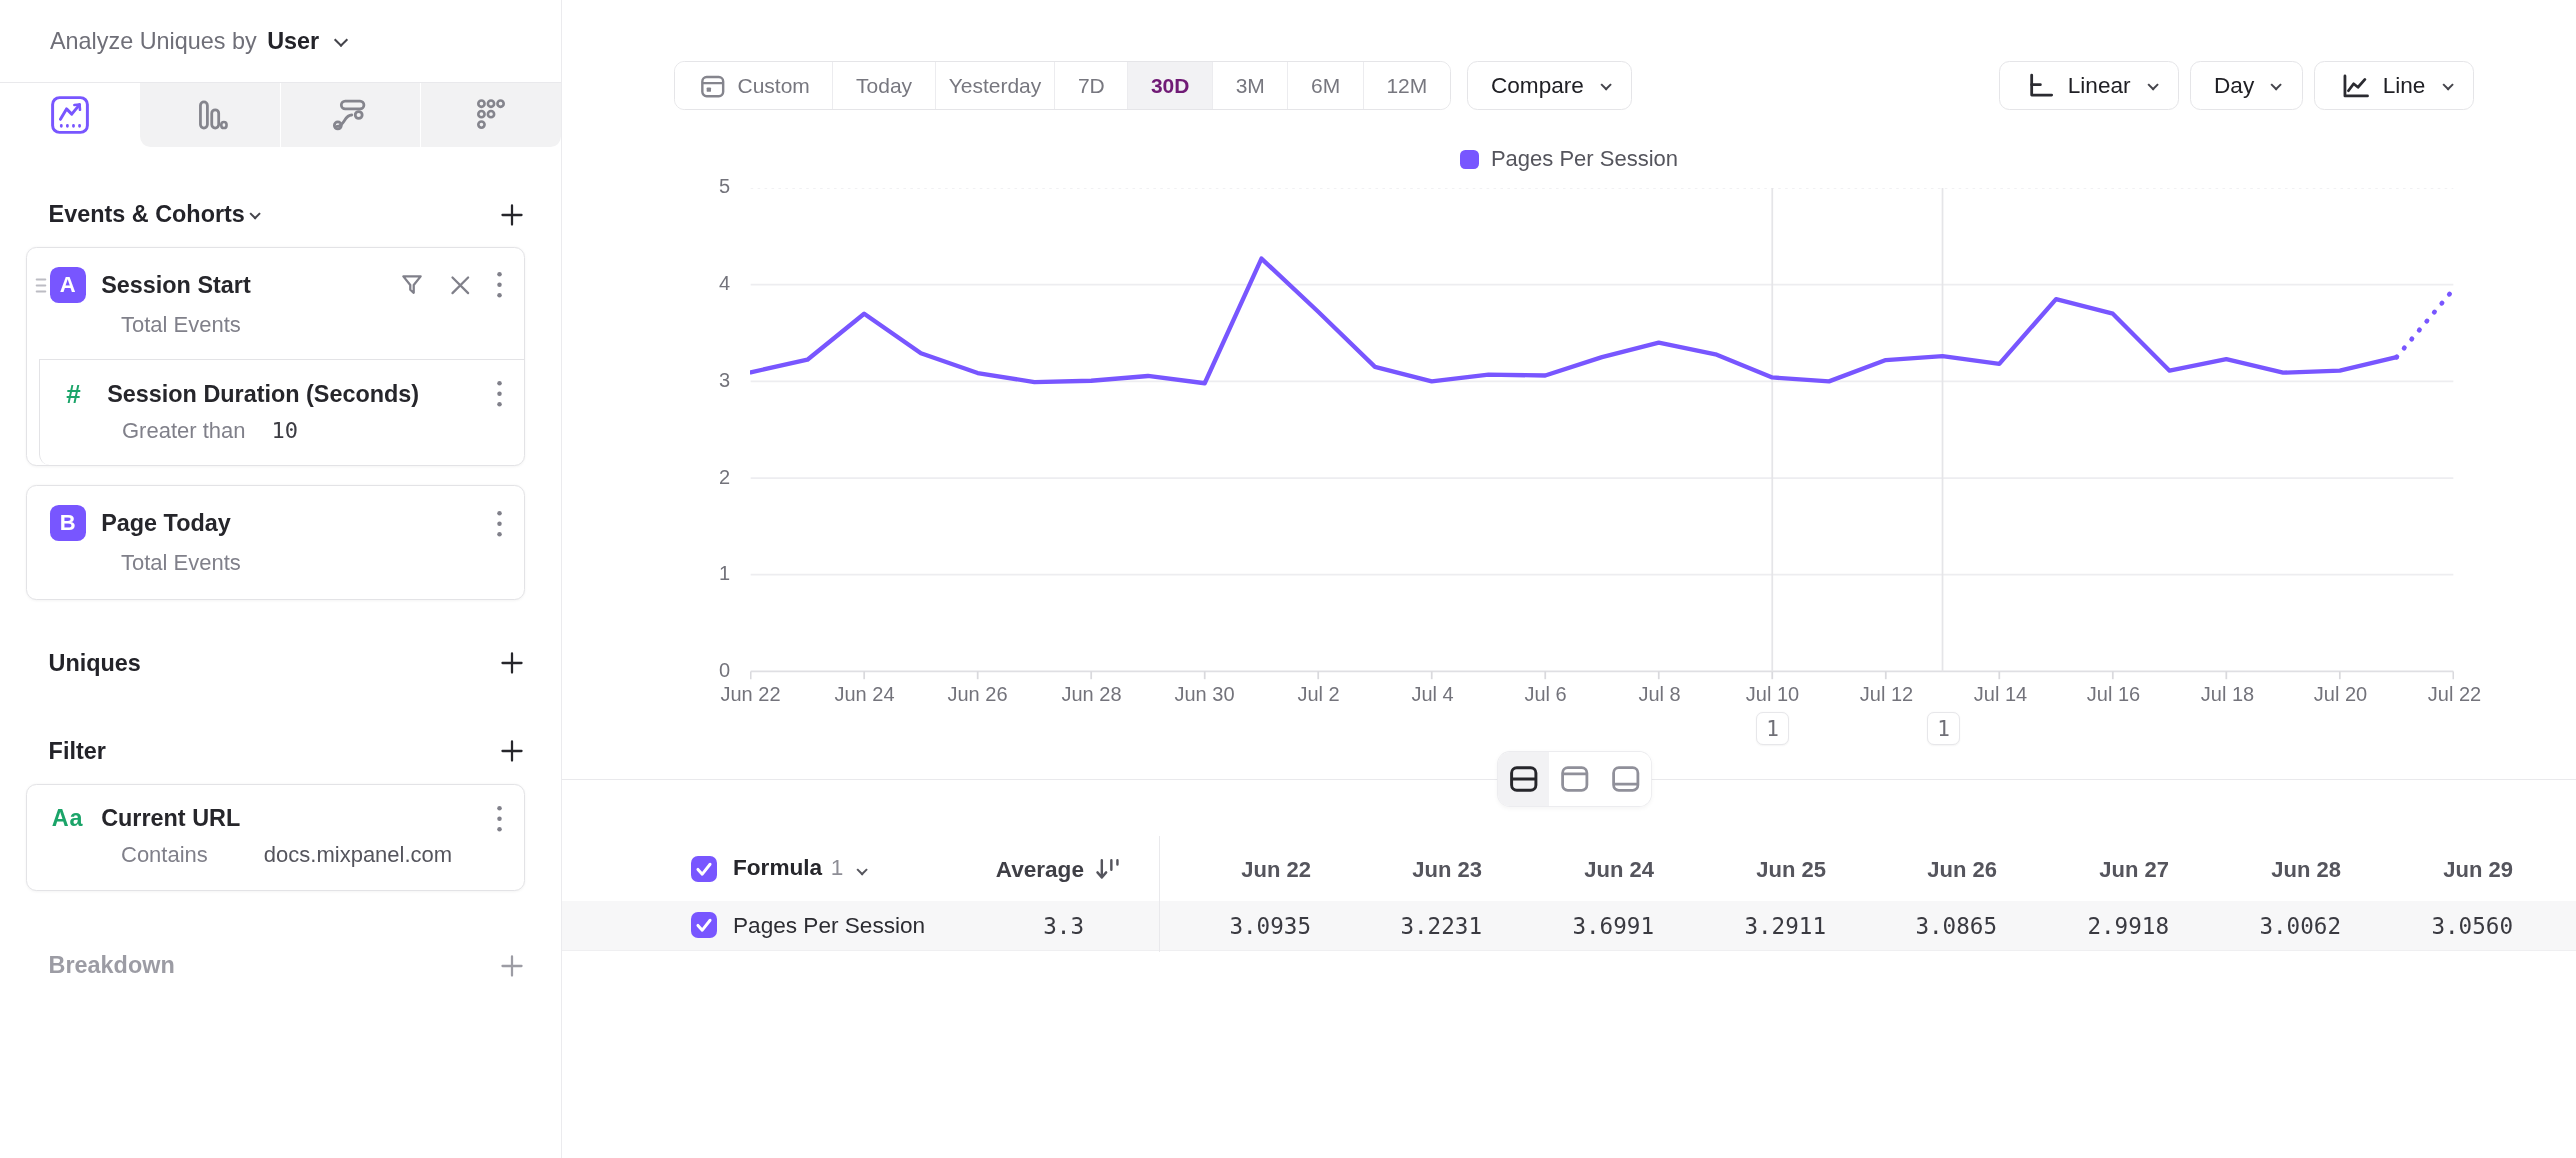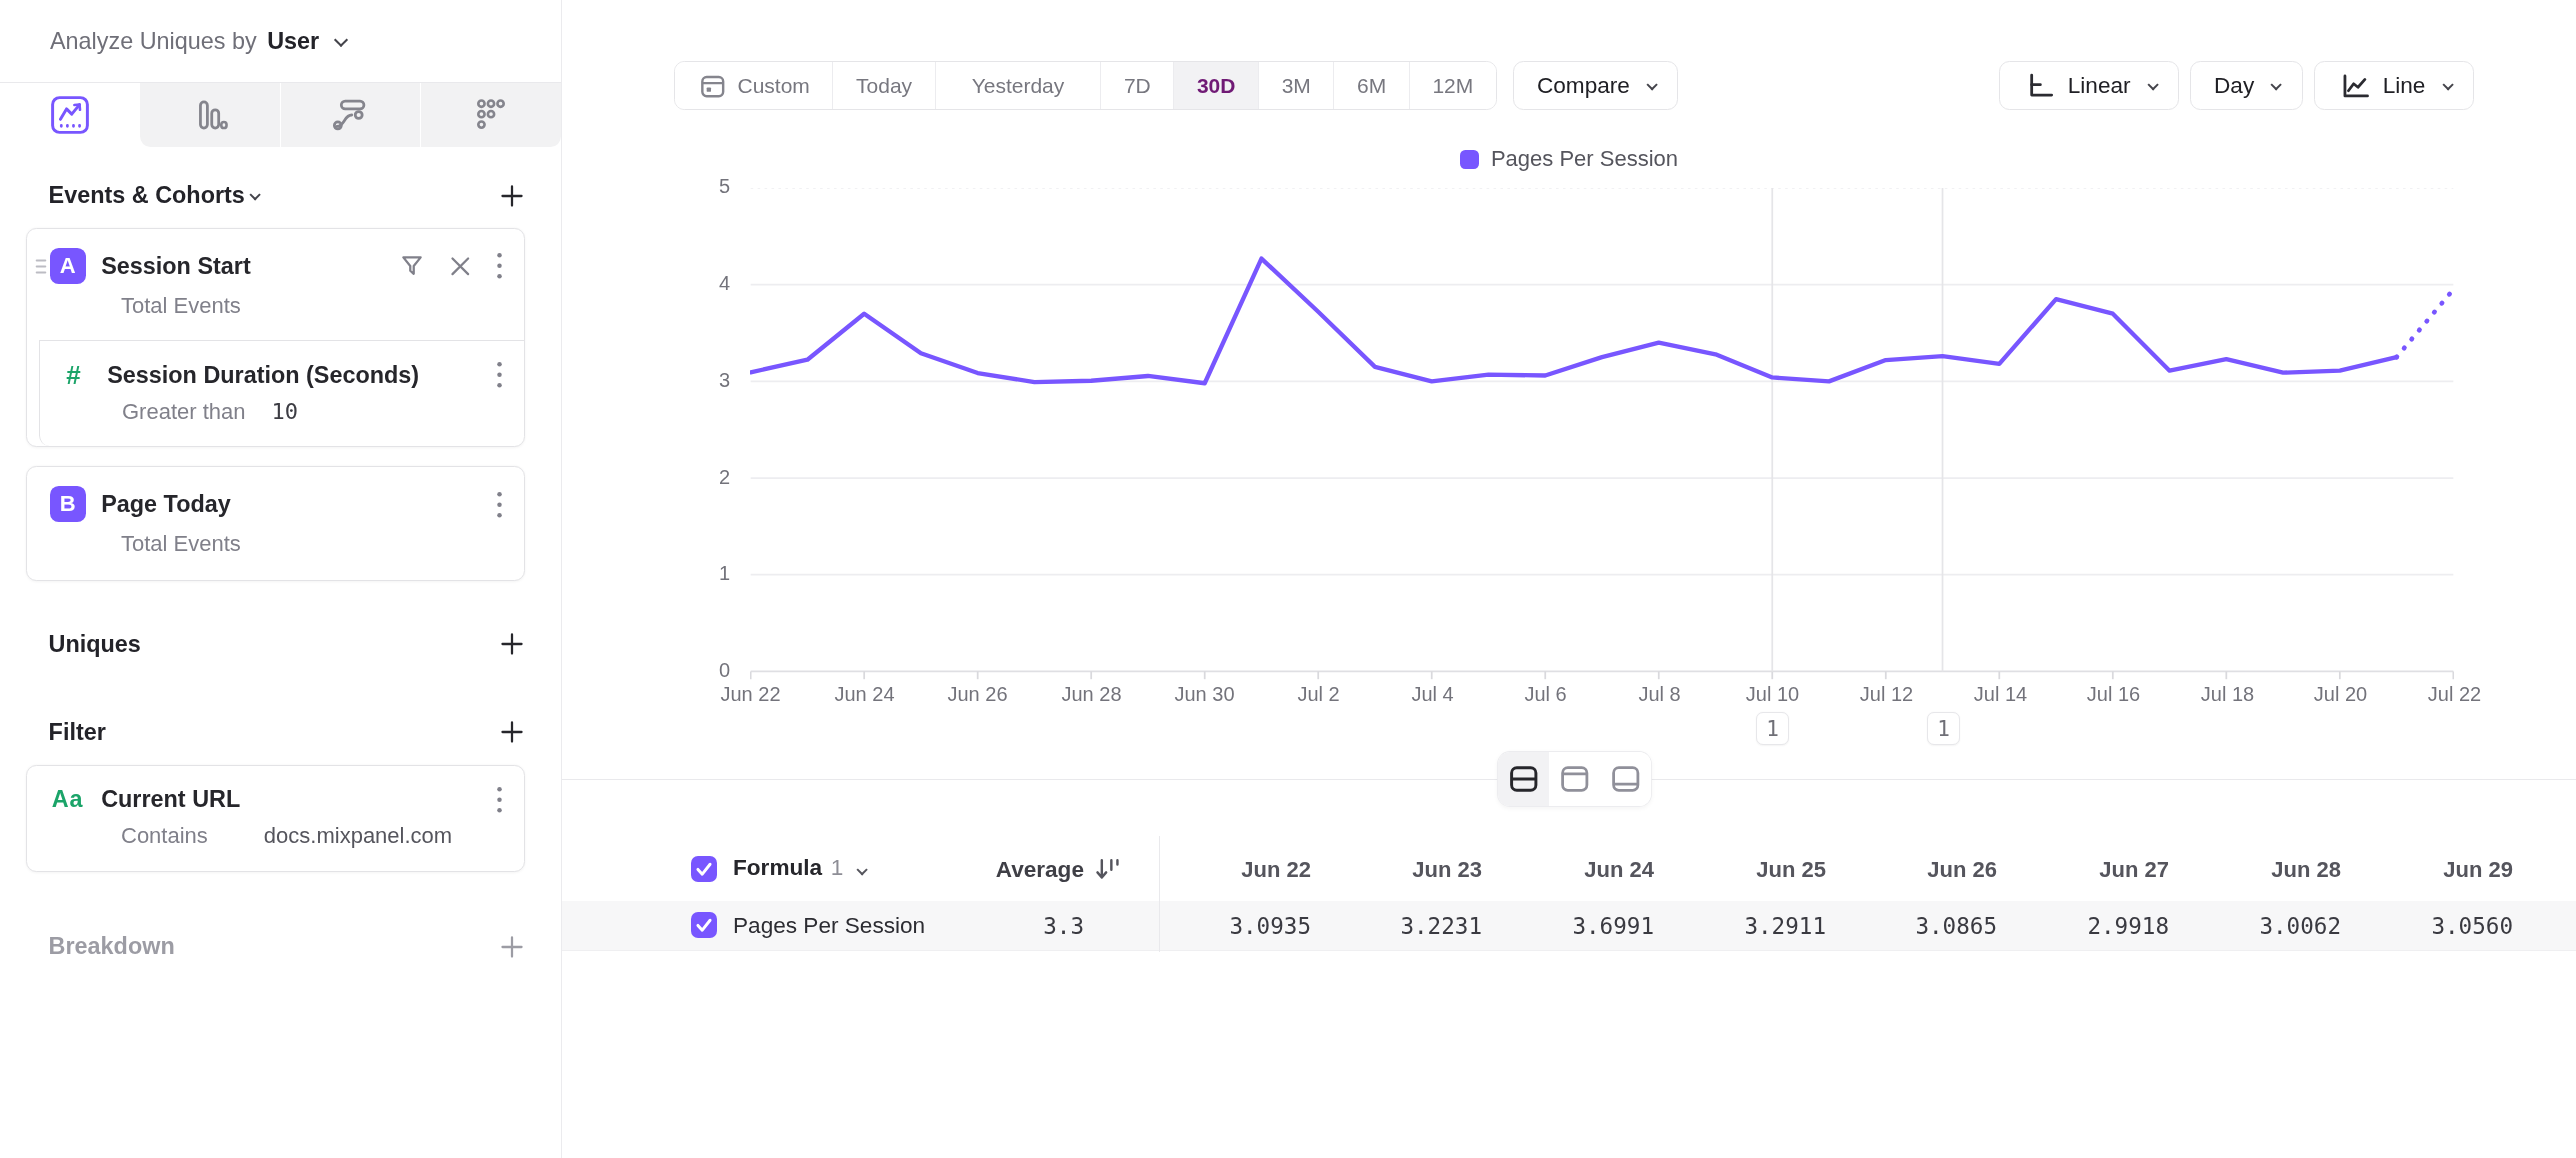--- a/index.html
+++ b/index.html
@@ -17,21 +17,21 @@
 
   .tab-strip { display:flex; height:64px; }
   .tab { flex:1; display:flex; align-items:center; justify-content:center; cursor:pointer; }
   .tab.gray { background:#f2f2f3; }
   .tab.gray.first { border-bottom-left-radius:10.4px; }
   .tab.gray.last { border-bottom-right-radius:10.4px; }
   .tab.gray.mid1, .tab.gray.last { border-left:1.7px solid #fff; }
 
   .sb-scroll { padding:0 36px 0 26px; }
   .section-head { display:flex; align-items:center; margin-top:50px; padding-left:22.6px; }
-  .section-head.tight { margin-top:35px;text-align:center; }
+  .section-head.tight { margin-top:54px;text-align:center; }
   .section-head .t { font-size:23.4px; font-weight:700; color:#232329; }
   .section-head.muted .t { color:#9c9ca4; font-weight:700; }
   .section-head .spacer { flex:1; }
 
   .card { position:relative; border:0.9px solid #e3e3e6; border-radius:10.4px; background:#fff; box-shadow:0 0.9px 2.6px rgba(30,30,40,0.05); margin-top:19px; }
   .ev-row { display:flex; align-items:center; padding:19px 21px 0 22.6px; gap:15.6px; }
   .badge { width:36px; height:36px; border-radius:8.7px; background:#7856ff; color:#fff; font-size:22px; font-weight:700; display:flex; align-items:center; justify-content:center; flex:none; }
   .ev-name { font-size:23.4px; font-weight:600; color:#26262b; }
   .ev-icons { margin-left:auto; display:flex; align-items:center; gap:24px; }
   .ev-sub { padding:8.7px 21px 21px 94px; font-size:22px; color:#80808a; display:flex; gap:26px; align-items:baseline; }
@@ -280,21 +280,21 @@
             <svg class="ic" width="29.5" height="29.5" viewBox="0 0 34 34" fill="none">
               <rect x="5" y="7" width="24" height="22" rx="5" stroke="#85858d" stroke-width="2.8"></rect>
               <path d="M5 14 h24" stroke="#85858d" stroke-width="2.8"></path>
               <rect x="10" y="19" width="5" height="5" rx="1" fill="#85858d"></rect>
             </svg>
             <span>Custom</span>
           </button>
           <button class="range-item" style="padding: 0px 22.6px;">
             <span>Today</span>
           </button>
-          <button class="range-item" style="padding: 0px 36px;">
+          <button class="range-item" style="padding: 0px 13px;">
             <span>Yesterday</span>
           </button>
           <button class="range-item" style="padding: 0px 22.6px;">
             <span>7D</span>
           </button>
           <button class="range-item selected" style="padding: 0px 22.6px;">
             <span>30D</span>
           </button>
           <button class="range-item" style="padding: 0px 22.6px;">
             <span>3M</span>

